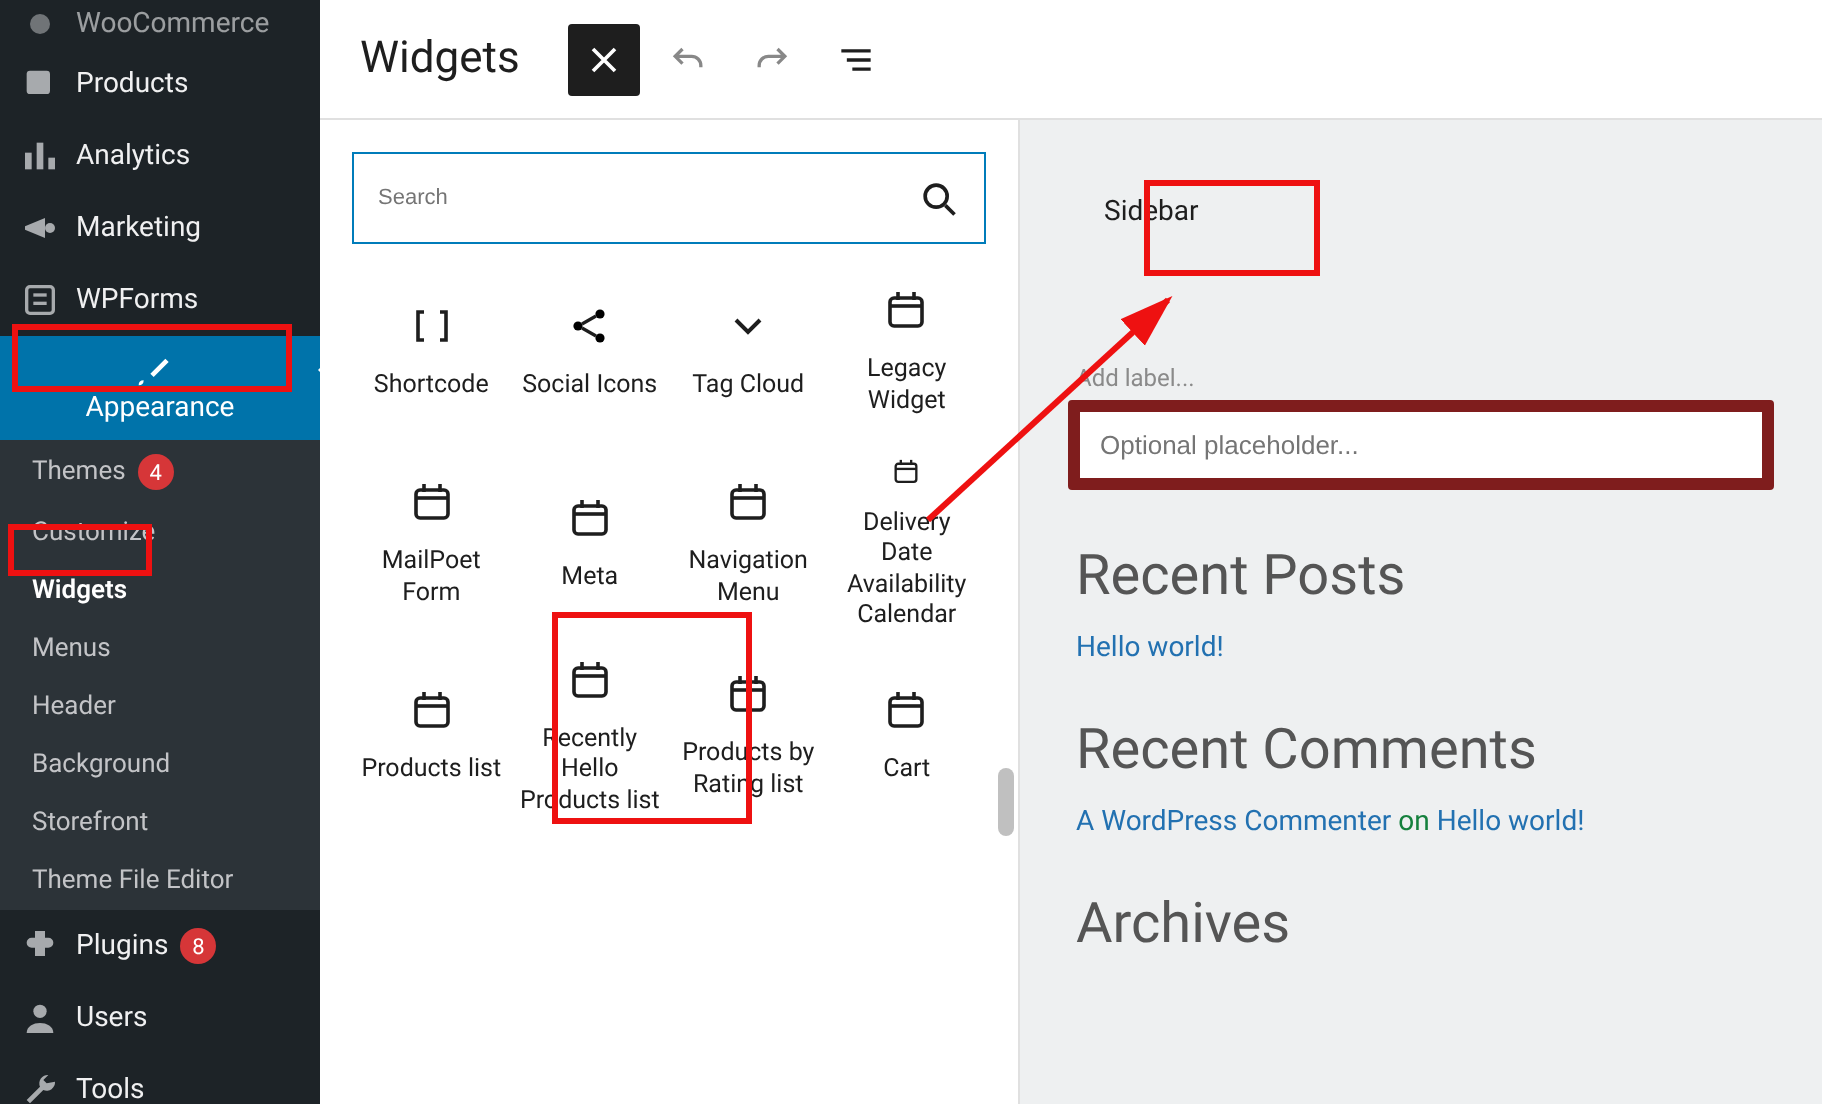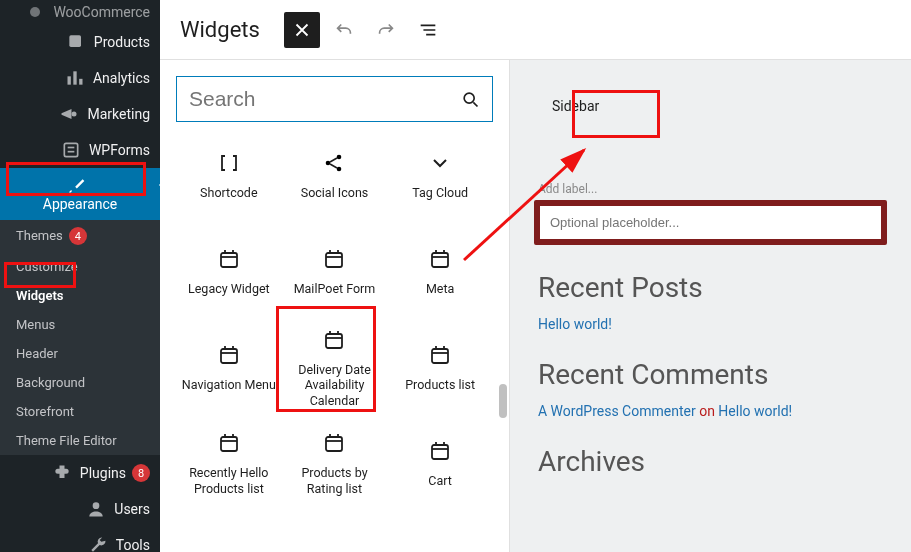--- a/index.html
+++ b/index.html
@@ -1,20 +1,20 @@
 <!DOCTYPE html>
 <html><head>
 <meta charset="utf-8">
 <style>
 * { box-sizing: border-box; margin: 0; padding: 0; }
 body { font-family: -apple-system, BlinkMacSystemFont, "Segoe UI", Roboto, sans-serif; font-size: 13px; color: #1e1e1e; background: #f0f0f1; width: 911px; height: 552px; overflow: hidden; position: relative; }
 
 
 .admin-sidebar { position: absolute; left: 0; top: 0; width: 160px; height: 552px; background: #1d2327; color: #f0f0f1; overflow: hidden; }
-.menu-item { display: flex; align-items: center; padding: 8px 10px; color: #f0f0f1; font-size: 14px; cursor: pointer; justify-content: flex-end; }
+.menu-item { display: flex; align-items: center; padding: 8px 10px; color: #f0f0f1; font-size: 14px; cursor: pointer; }
 .menu-item .mi-icon { width: 20px; height: 20px; margin-right: 8px; display: inline-flex; align-items: center; justify-content: center; fill: #a7aaad; }
 .menu-item.active { background: #0073aa; color: #fff; }
 .menu-item.active .mi-icon { fill: #fff; }
 .submenu { background: #2c3338; }
 .submenu .sub-item { padding: 7px 12px 7px 16px; color: #c3c4c7; font-size: 13px; cursor: pointer; }
 .submenu .sub-item.current { color: #fff; font-weight: 600; background: #0073aa00; }
 .badge { display: inline-flex; align-items: center; justify-content: center; min-width: 18px; height: 18px; padding: 0 5px; border-radius: 9px; background: #d63638; color: #fff; font-size: 11px; margin-left: 6px; }
 .active-arrow { position: absolute; left:159px; width:0; height:0; border-top:8px solid transparent; border-bottom:8px solid transparent; border-right:8px solid #fff; }
 
 
@@ -23,23 +23,23 @@
 
 .editor-top { position: absolute; left: 160px; top: 0; right: 0; height: 60px; background: #fff; border-bottom: 1px solid #e0e0e0; display: flex; align-items: center; padding: 0 20px; }
 .page-title { font-size: 22px; font-weight: 400; margin-right: 24px; }
 .icon-btn { width: 36px; height: 36px; display: inline-flex; align-items: center; justify-content: center; border-radius: 2px; margin-right: 6px; cursor: pointer; }
 .icon-btn.dark { background: #1e1e1e; color: #fff; }
 .icon-btn svg { width: 22px; height: 22px; }
 
 
 .block-panel { position: absolute; left: 160px; top: 60px; width: 350px; bottom:0; background: #fff; border-right:1px solid #e0e0e0; padding: 16px; overflow: auto; }
 .search-wrap { border: 1.5px solid #007cba; display: flex; align-items: center; padding: 0 12px; height: 46px; margin-bottom: 6px; }
-.search-wrap input { flex: 1; border: none; outline: none; font-size: 21px; color: #a16207; background: transparent; }
+.search-wrap input { flex: 1; border: none; outline: none; font-size: 11px; color: #a16207; background: transparent; }
 .search-wrap .sicon { width: 22px; height: 22px; }
-.block-grid { display: grid; grid-template-columns: repeat(3, 1fr); gap: 0; margin-top: 4px; }
+.block-grid { display: grid; grid-template-columns: repeat(4, 1fr); gap: 0; margin-top: 4px; }
 .block-cell { height: 96px; display: flex; flex-direction: column; align-items: center; justify-content: center; text-align: center; padding: 4px; cursor: pointer; }
 .block-cell .bicon { width: 24px; height: 24px; margin-bottom: 10px; }
 .block-cell .blabel { font-size: 12.5px; color: #1e1e1e; line-height: 1.25; }
 .scroll-track { position: absolute; right:2px; top: 134px; width: 8px; height: 350px; }
 .scroll-thumb { position: absolute; top: 190px; width: 8px; height: 34px; background: #c0c0c0; border-radius: 4px; }
 
 
 .content-area { position: absolute; left: 510px; top: 60px; right: 0; bottom: 0; background: #eef0f1; overflow: hidden; }
 .content-inner { padding: 24px 24px 24px 24px; }
 .panel-tab { display: inline-block; padding: 14px 22px; font-size: 14px; color: #1e1e1e; background: #fff0; margin-left:-4px; }
@@ -304,21 +304,21 @@
     <div style="height:54px;"></div>
     <div class="add-label">Add label...</div>
     <input class="placeholder-input" type="text" placeholder="Optional placeholder..." style="">
 
     <div class="h2block">Recent Posts</div>
     <a class="linklike"><span>Hello world!</span></a>
 
     <div class="h2block">Recent Comments</div>
     <div class="textline">
       <a class="linklike" style="margin:0;"><span>A WordPress Commenter</span></a>
-      <span style="color:#b91c1c;">on</span>
+      <span style="color:#15803d;">on</span>
       <a class="linklike" style="margin:0;"><span>Hello world!</span></a>
     </div>
 
     <div class="h2block">Archives</div>
   </div>
 </div>
 
 <div class="redbox" style="left:6px; top:162px; width:140px; height:34px;"></div>
 <div class="redbox" style="left:4px; top:262px; width:72px; height:26px;"></div>
 <div class="redbox" style="left:276px; top:306px; width:100px; height:106px;"></div>

